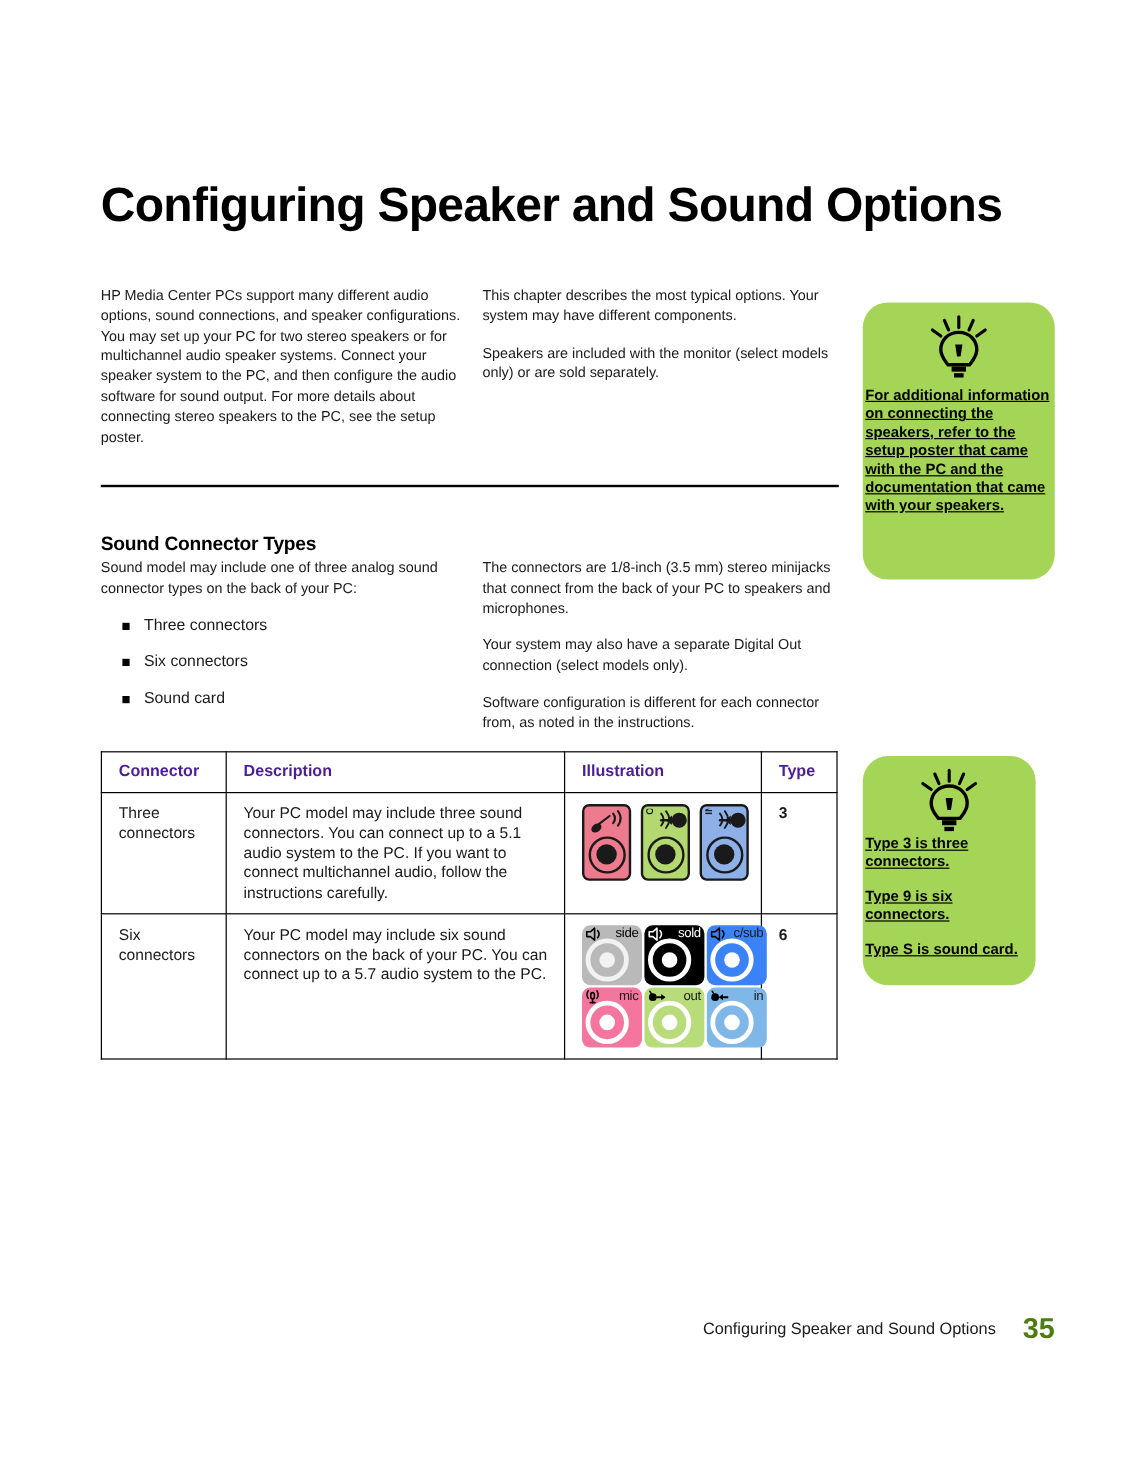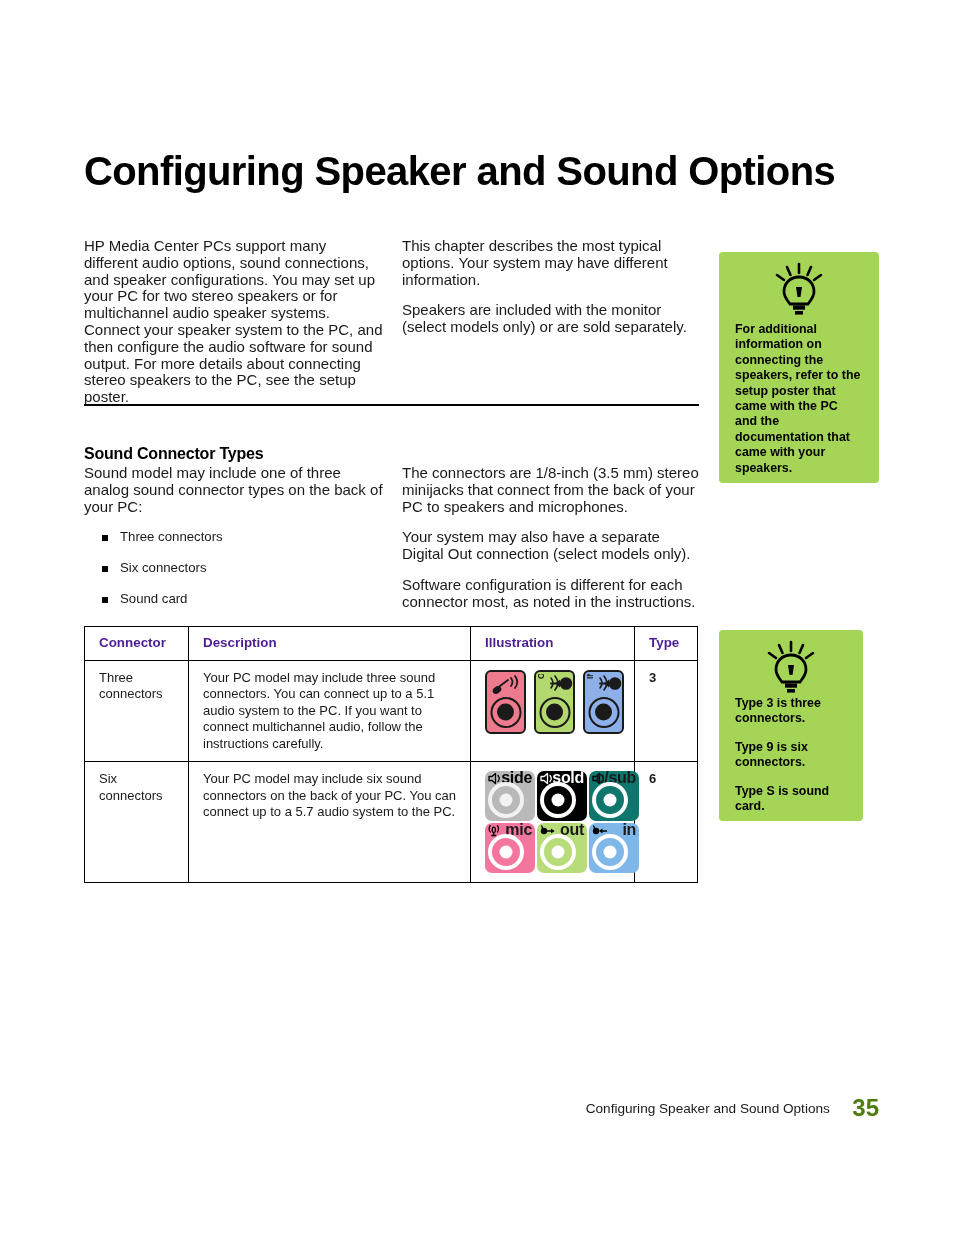--- a/index.html
+++ b/index.html
@@ -40,21 +40,21 @@
     top: 238px;
     width: 300px;
   }
   .intro-col-mid {
     position: absolute;
     left: 402px;
     top: 238px;
     width: 300px;
   }
   .body-p {
-    font-size: 15px;
+    font-size: 12px;
     line-height: 16.8px;
     color: #1a1a1a;
     margin: 0 0 14px 0;
   }
 
   
   .divider {
     position: absolute;
     left: 84px;
     top: 404px;
@@ -105,23 +105,24 @@
     top: 6px;
     width: 6px;
     height: 6px;
     background: #000;
   }
 
   
   .callout {
     position: absolute;
     background: #a5d557;
-    border-radius: 4px;
+    border-radius: 21px;
     box-sizing: border-box;
-    padding: 0 16px;
+    padding: 0 2px;
+    text-decoration: underline;
   }
   #callout-top { left: 719px; top: 252px; width: 160px; height: 231px; }
   #callout-bottom { left: 719px; top: 630px; width: 144px; height: 191px; }
 
   .bulb {
     margin: 0 auto;
     padding-top: 10px;
     width: 60px;
     display: block;
   }
@@ -240,39 +241,39 @@
     transform: translate(-50%, -50%);
     width: 13px;
     height: 13px;
     border-radius: 50%;
     background: #fff;
   }
   .jack6 .lbl {
     position: absolute;
     right: 3px;
     top: 1px;
-    font-size: 16px;
-    font-weight: bold;
+    font-size: 11px;
+    font-weight: normal;
     line-height: 12px;
     letter-spacing: -0.3px;
   }
   .jack6 .g6 {
     position: absolute;
     left: 3px;
     top: 1px;
     width: 15px;
     height: 13px;
   }
 
   .j-side { background: #b9b9b9; }
   .j-side .ring { border-color: #ffffff; }
   .j-side .lbl, .j-side .g6 * { color: #000; }
   .j-rear { background: #000000; }
   .j-rear .lbl { color: #fff; }
-  .j-csub { background: #0f766e; }
+  .j-csub { background: #3b82f6; }
   .j-mic  { background: #f4769f; }
   .j-out  { background: #b9dc7a; }
   .j-in   { background: #7fb8e8; }
 
   .j-side .ring { border-color: #f2f2f2; }
   .j-side .ring::after { background: #f2f2f2; }
 
   
   .footer {
     position: absolute;
@@ -299,21 +300,21 @@
 
 <div class="page">
 
   <h1 class="page-title">Configuring Speaker and Sound Options</h1>
 
   <div class="intro-col-left">
     <p class="body-p">HP Media Center PCs support many different audio options, sound connections, and speaker configurations. You may set up your PC for two stereo speakers or for multichannel audio speaker systems. Connect your speaker system to the PC, and then configure the audio software for sound output. For more details about connecting stereo speakers to the PC, see the setup poster.</p>
   </div>
 
   <div class="intro-col-mid">
-    <p class="body-p">This chapter describes the most typical options. Your system may have different information.</p>
+    <p class="body-p">This chapter describes the most typical options. Your system may have different components.</p>
     <p class="body-p">Speakers are included with the monitor (select models only) or are sold separately.</p>
   </div>
 
   <div class="callout" id="callout-top">
     <svg class="bulb" viewBox="0 0 60 56">
       <g stroke="#000" stroke-width="2.6" stroke-linecap="round" fill="none">
         <line x1="30" y1="2" x2="30" y2="11"></line>
         <line x1="18" y1="5" x2="21.5" y2="13"></line>
         <line x1="42" y1="5" x2="38.5" y2="13"></line>
         <line x1="8" y1="13" x2="15" y2="18"></line>
@@ -336,21 +337,21 @@
     <ul class="bullet-list">
       <li><span class="sq"></span><span>Three connectors</span></li>
       <li><span class="sq"></span><span>Six connectors</span></li>
       <li><span class="sq"></span><span>Sound card</span></li>
     </ul>
   </div>
 
   <div class="sect-col-mid">
     <p class="body-p">The connectors are 1/8-inch (3.5 mm) stereo minijacks that connect from the back of your PC to speakers and microphones.</p>
     <p class="body-p">Your system may also have a separate Digital Out connection (select models only).</p>
-    <p class="body-p">Software configuration is different for each connector most, as noted in the instructions.</p>
+    <p class="body-p">Software configuration is different for each connector from, as noted in the instructions.</p>
   </div>
 
   <table class="tbl">
     <colgroup>
       <col class="col-connector">
         <col class="col-desc">
         <col class="col-illus">
         <col class="col-type">
     </colgroup>
     <thead>

